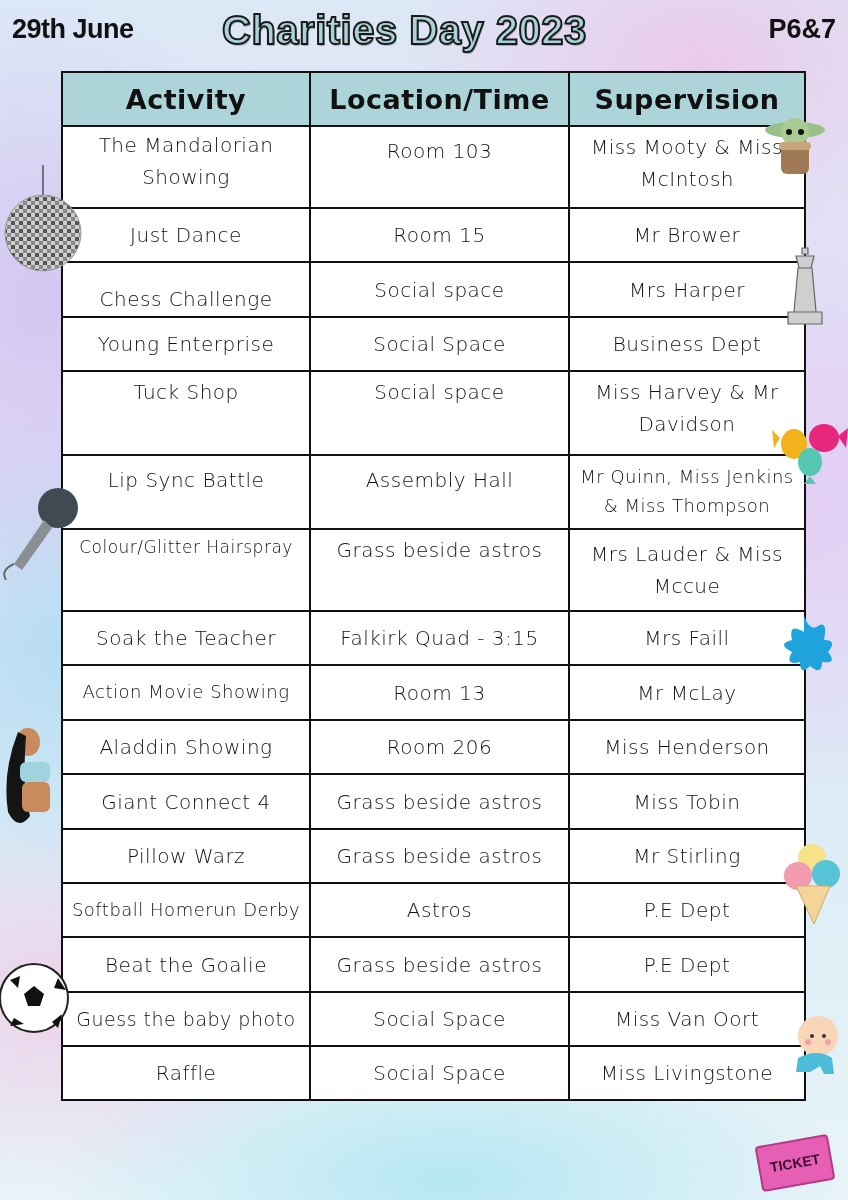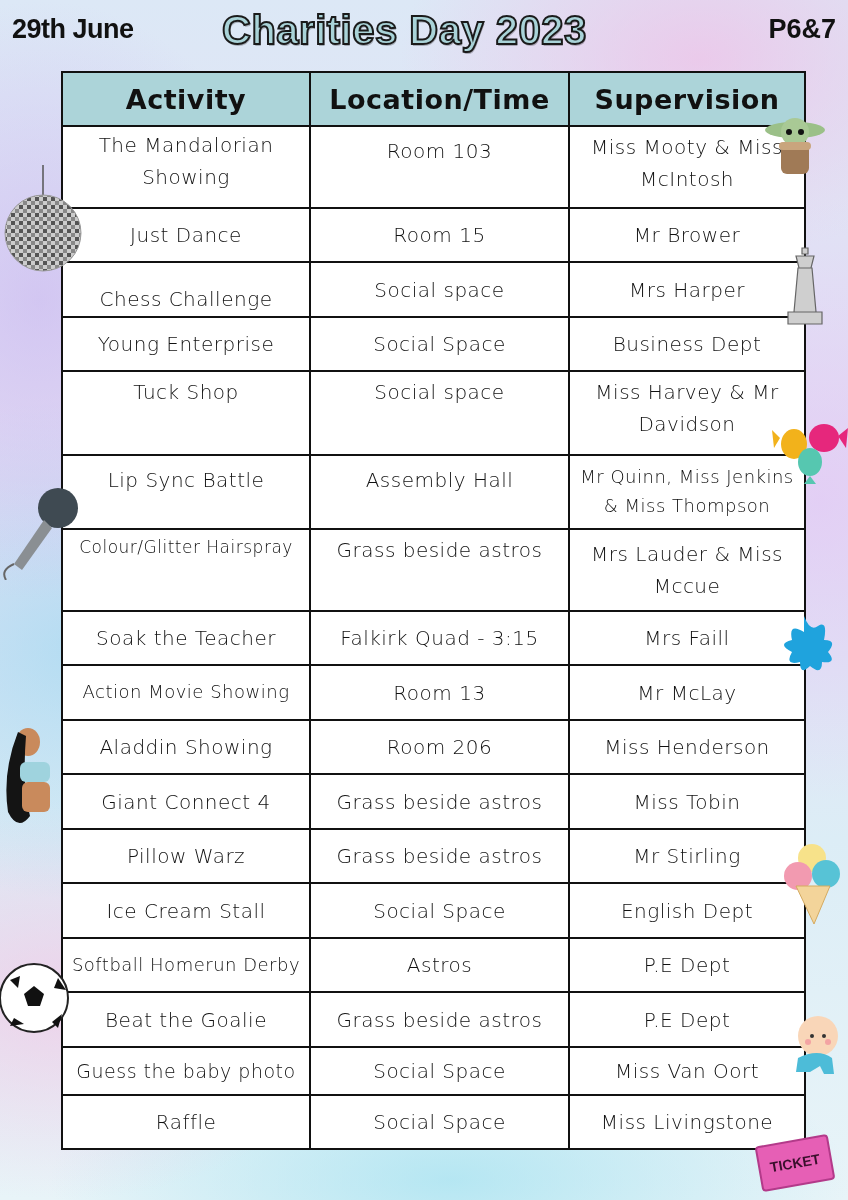--- a/index.html
+++ b/index.html
@@ -137,36 +137,31 @@
     <tr style="height:55px">
       <td>Giant Connect 4</td>
       <td>Grass beside astros</td>
       <td>Miss Tobin</td>
     </tr>
     <tr style="height:54px">
       <td>Pillow Warz</td>
       <td>Grass beside astros</td>
       <td>Mr Stirling</td>
     </tr>
-    <tr style="height:55px">
-      <td>Ice Cream Stall</td>
-      <td>Social Space</td>
-      <td>English Dept</td>
-    </tr>
     <tr style="height:54px">
       <td style="font-size:18px">Softball Homerun Derby</td>
       <td>Astros</td>
       <td>P.E Dept</td>
     </tr>
     <tr style="height:55px">
       <td>Beat the Goalie</td>
       <td>Grass beside astros</td>
       <td>P.E Dept</td>
     </tr>
-    <tr style="height:48px">
+    <tr style="height:54px">
       <td style="font-size:19px">Guess the baby photo</td>
       <td>Social Space</td>
       <td>Miss Van Oort</td>
     </tr>
     <tr style="height:54px">
       <td>Raffle</td>
       <td>Social Space</td>
       <td>Miss Livingstone</td>
     </tr>
   </tbody>

